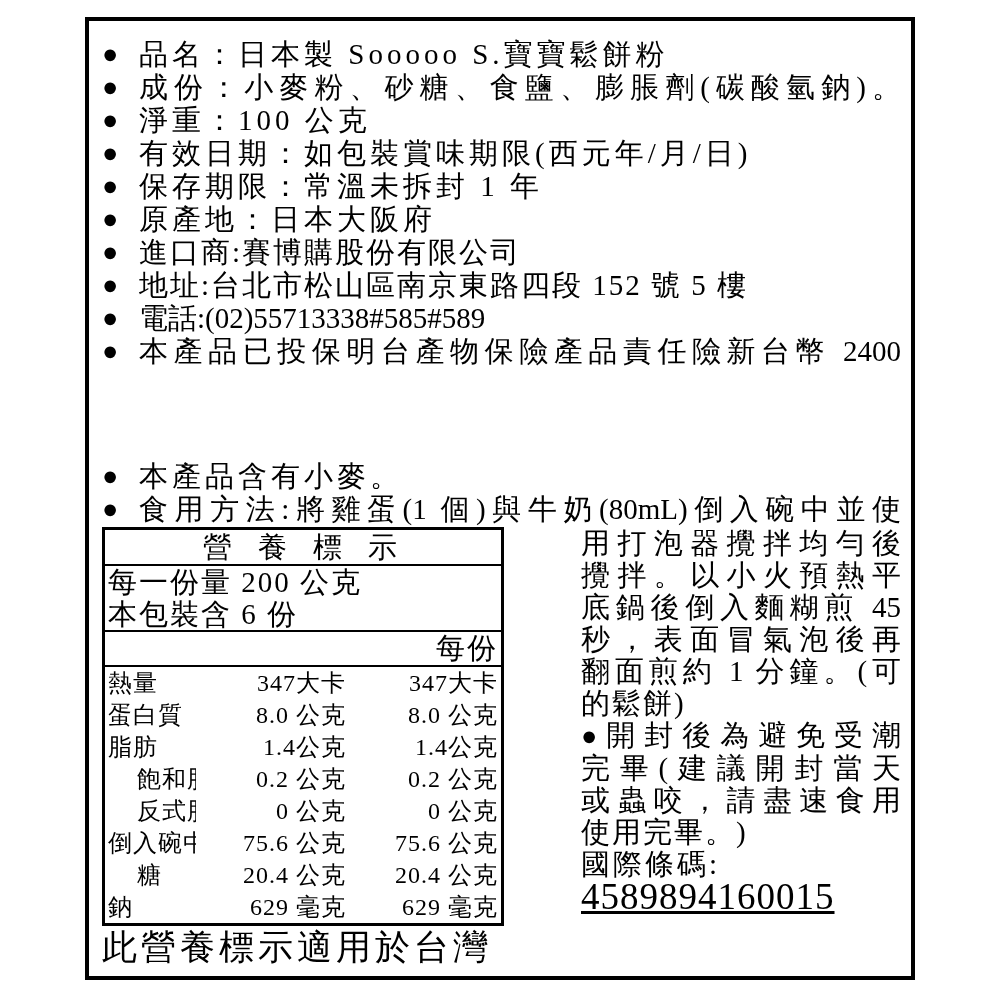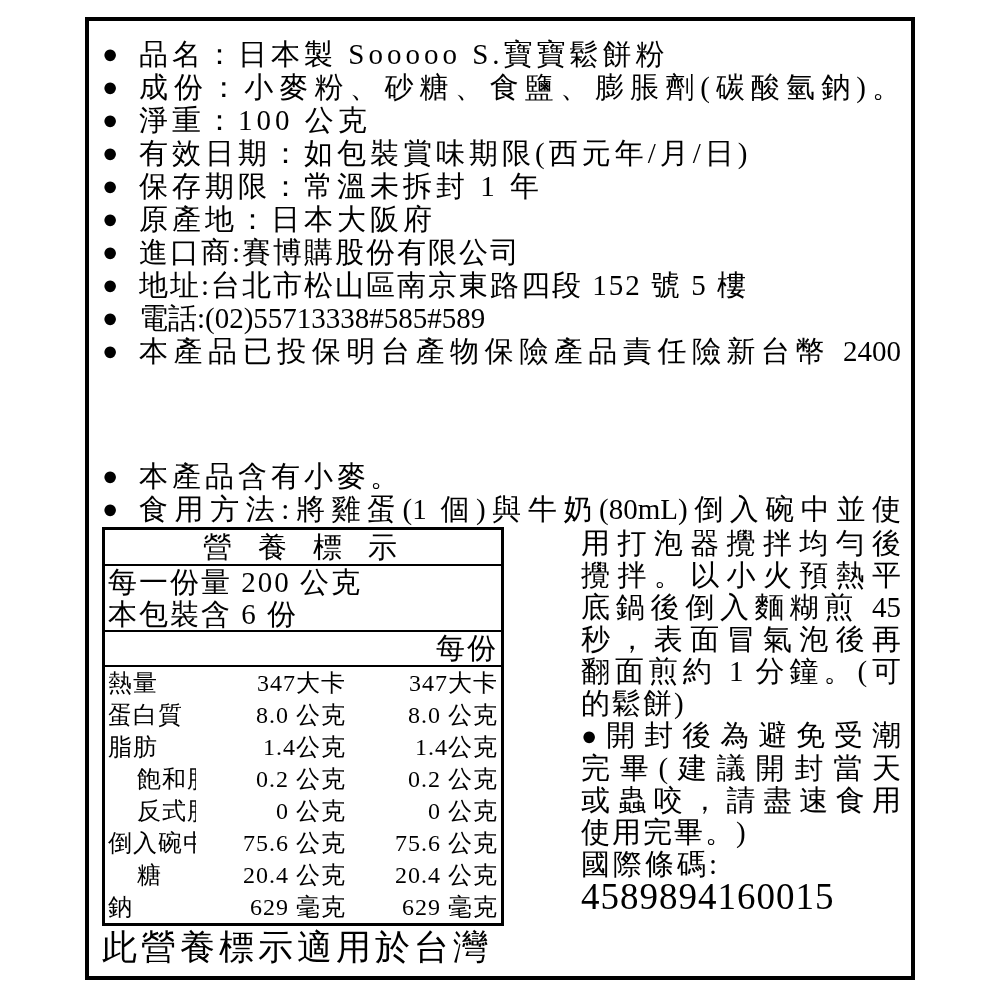--- a/index.html
+++ b/index.html
@@ -39,21 +39,21 @@
   .nrow { display:flex; font-size:24px; line-height:32px; letter-spacing:1px;justify-content:center; }
   .nname { flex:1 1 auto; white-space:nowrap; overflow:hidden; }
   .nv1 { flex:0 0 150px; text-align:right; white-space:nowrap; }
   .nv2 { flex:0 0 152px; text-align:right; white-space:nowrap; }
   .ind { padding-left:29px; }
   .nfootnote { font-size:35px; line-height:33px; margin-top:5px; letter-spacing:4px; }
 
   
   .rline { font-size:29px; line-height:32px; }
   .ib { font-size:27px; }
-  .barcode-number { font-size:37px; line-height:33px; letter-spacing:1px; }
+  .barcode-number { font-size:37px; line-height:33px; letter-spacing:1px;text-decoration:underline; }
 </style>
 </head>
 <body>
 
 <div class="label-box">
 
   <div class="top-info">
     <div class="line">
       <span class="bullet">●</span>
       <span class="t ls4">品名：日本製 Sooooo S.寶寶鬆餅粉</span>

